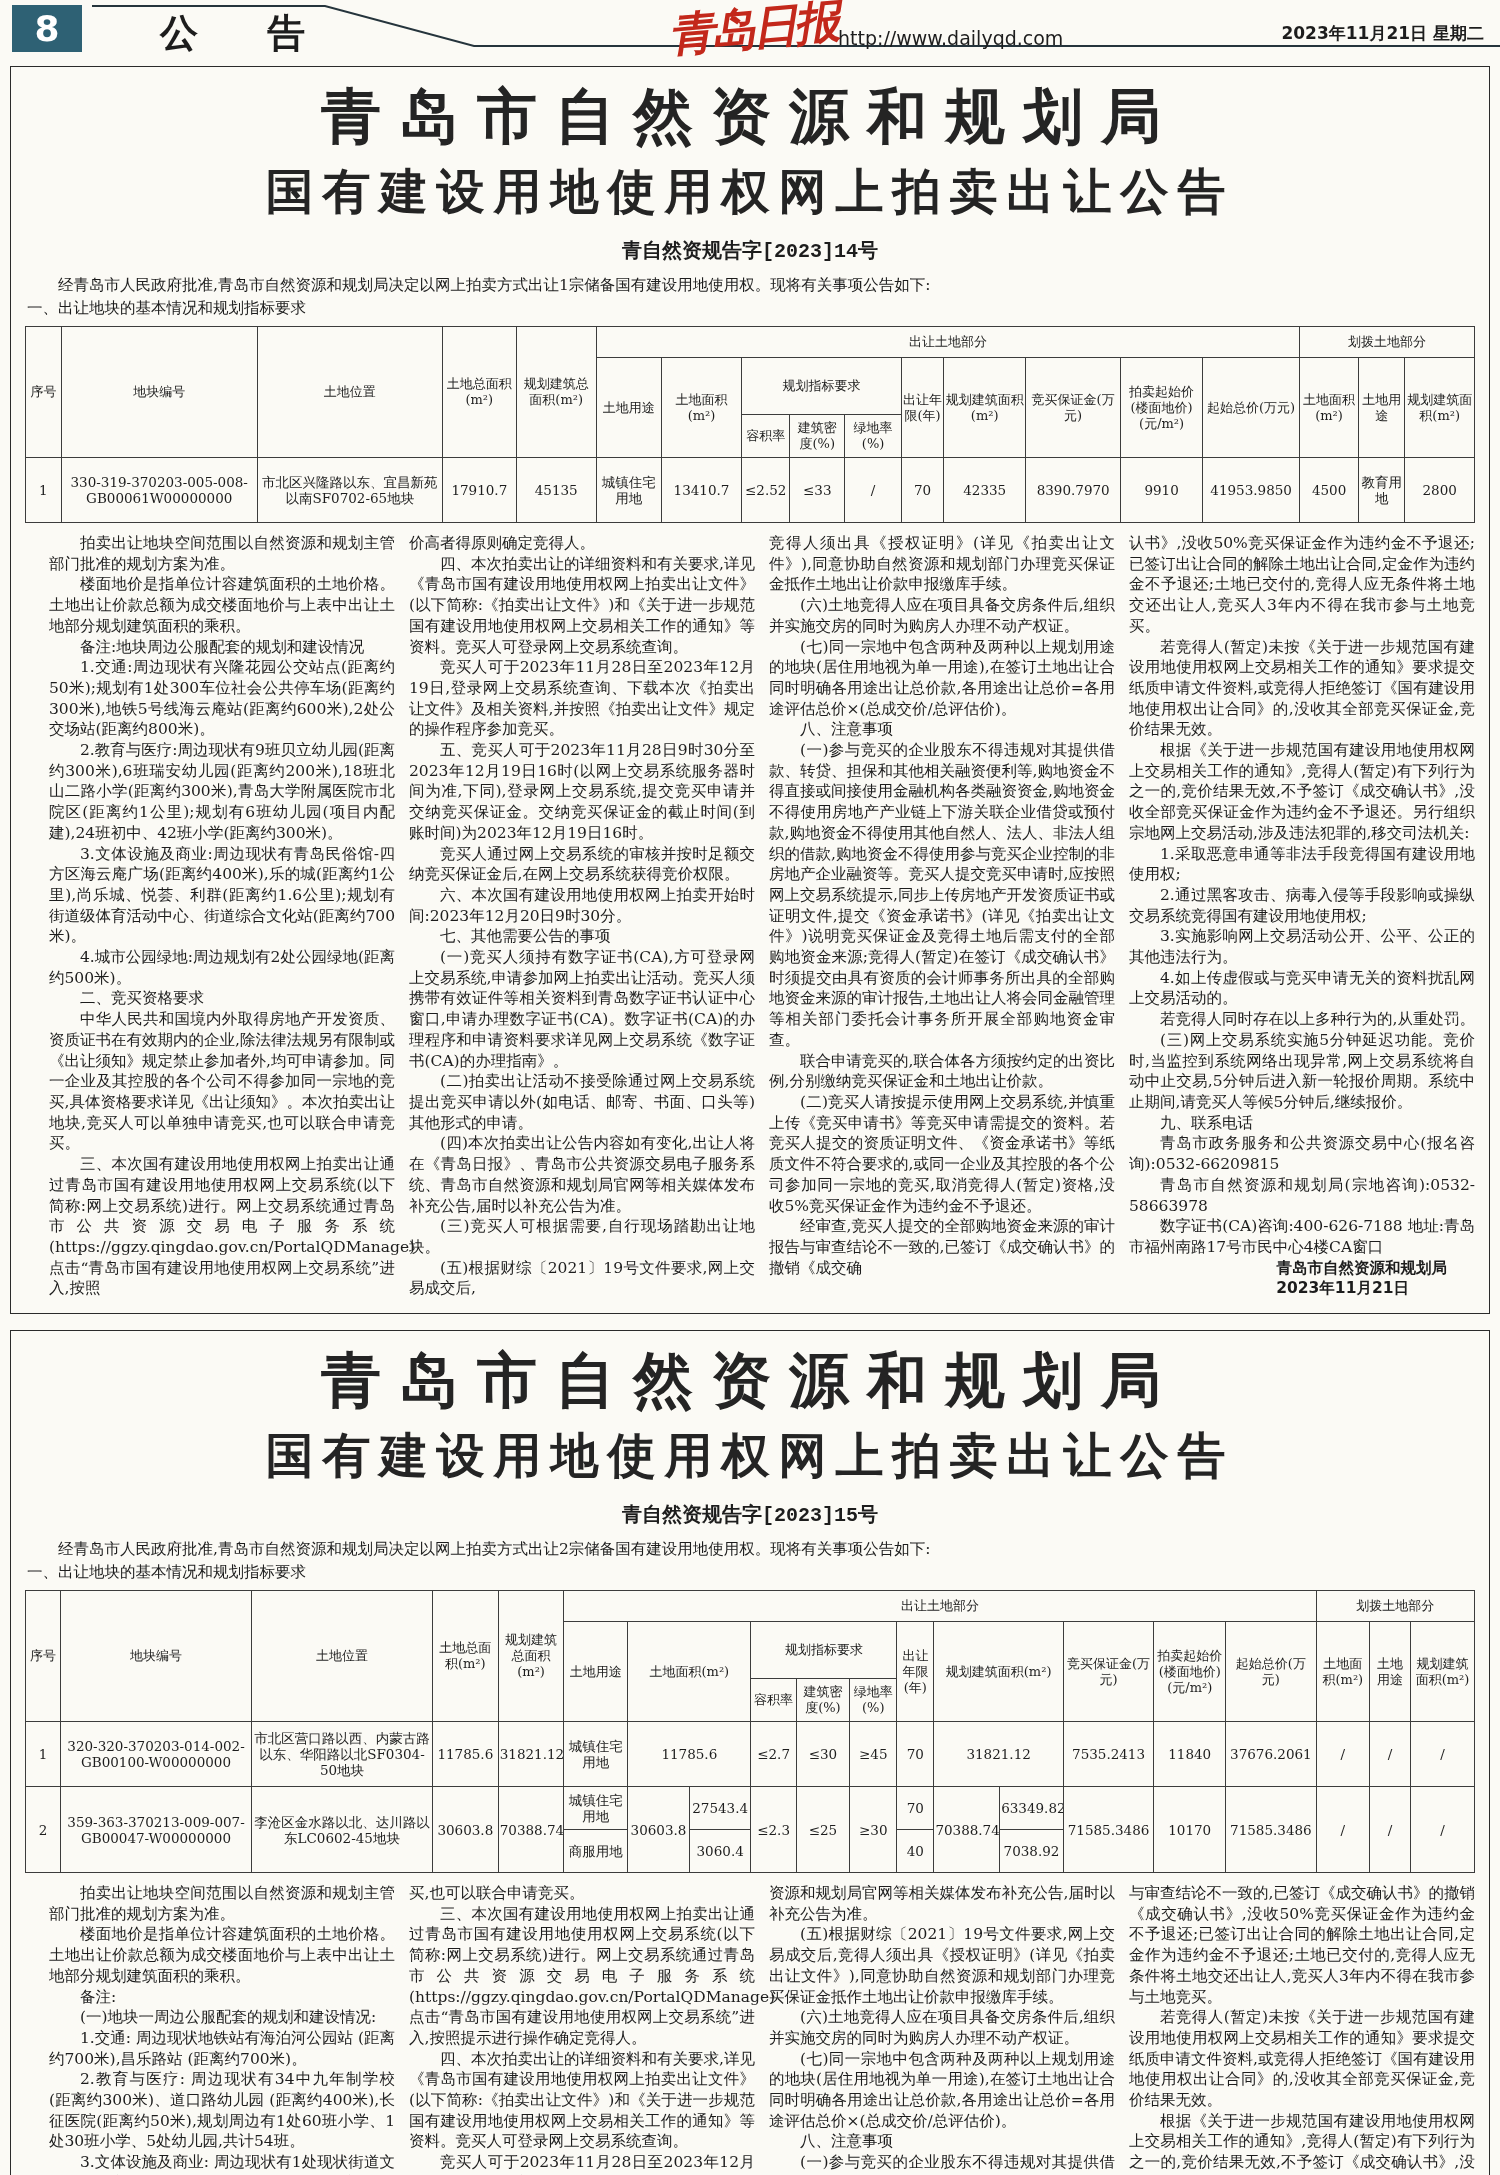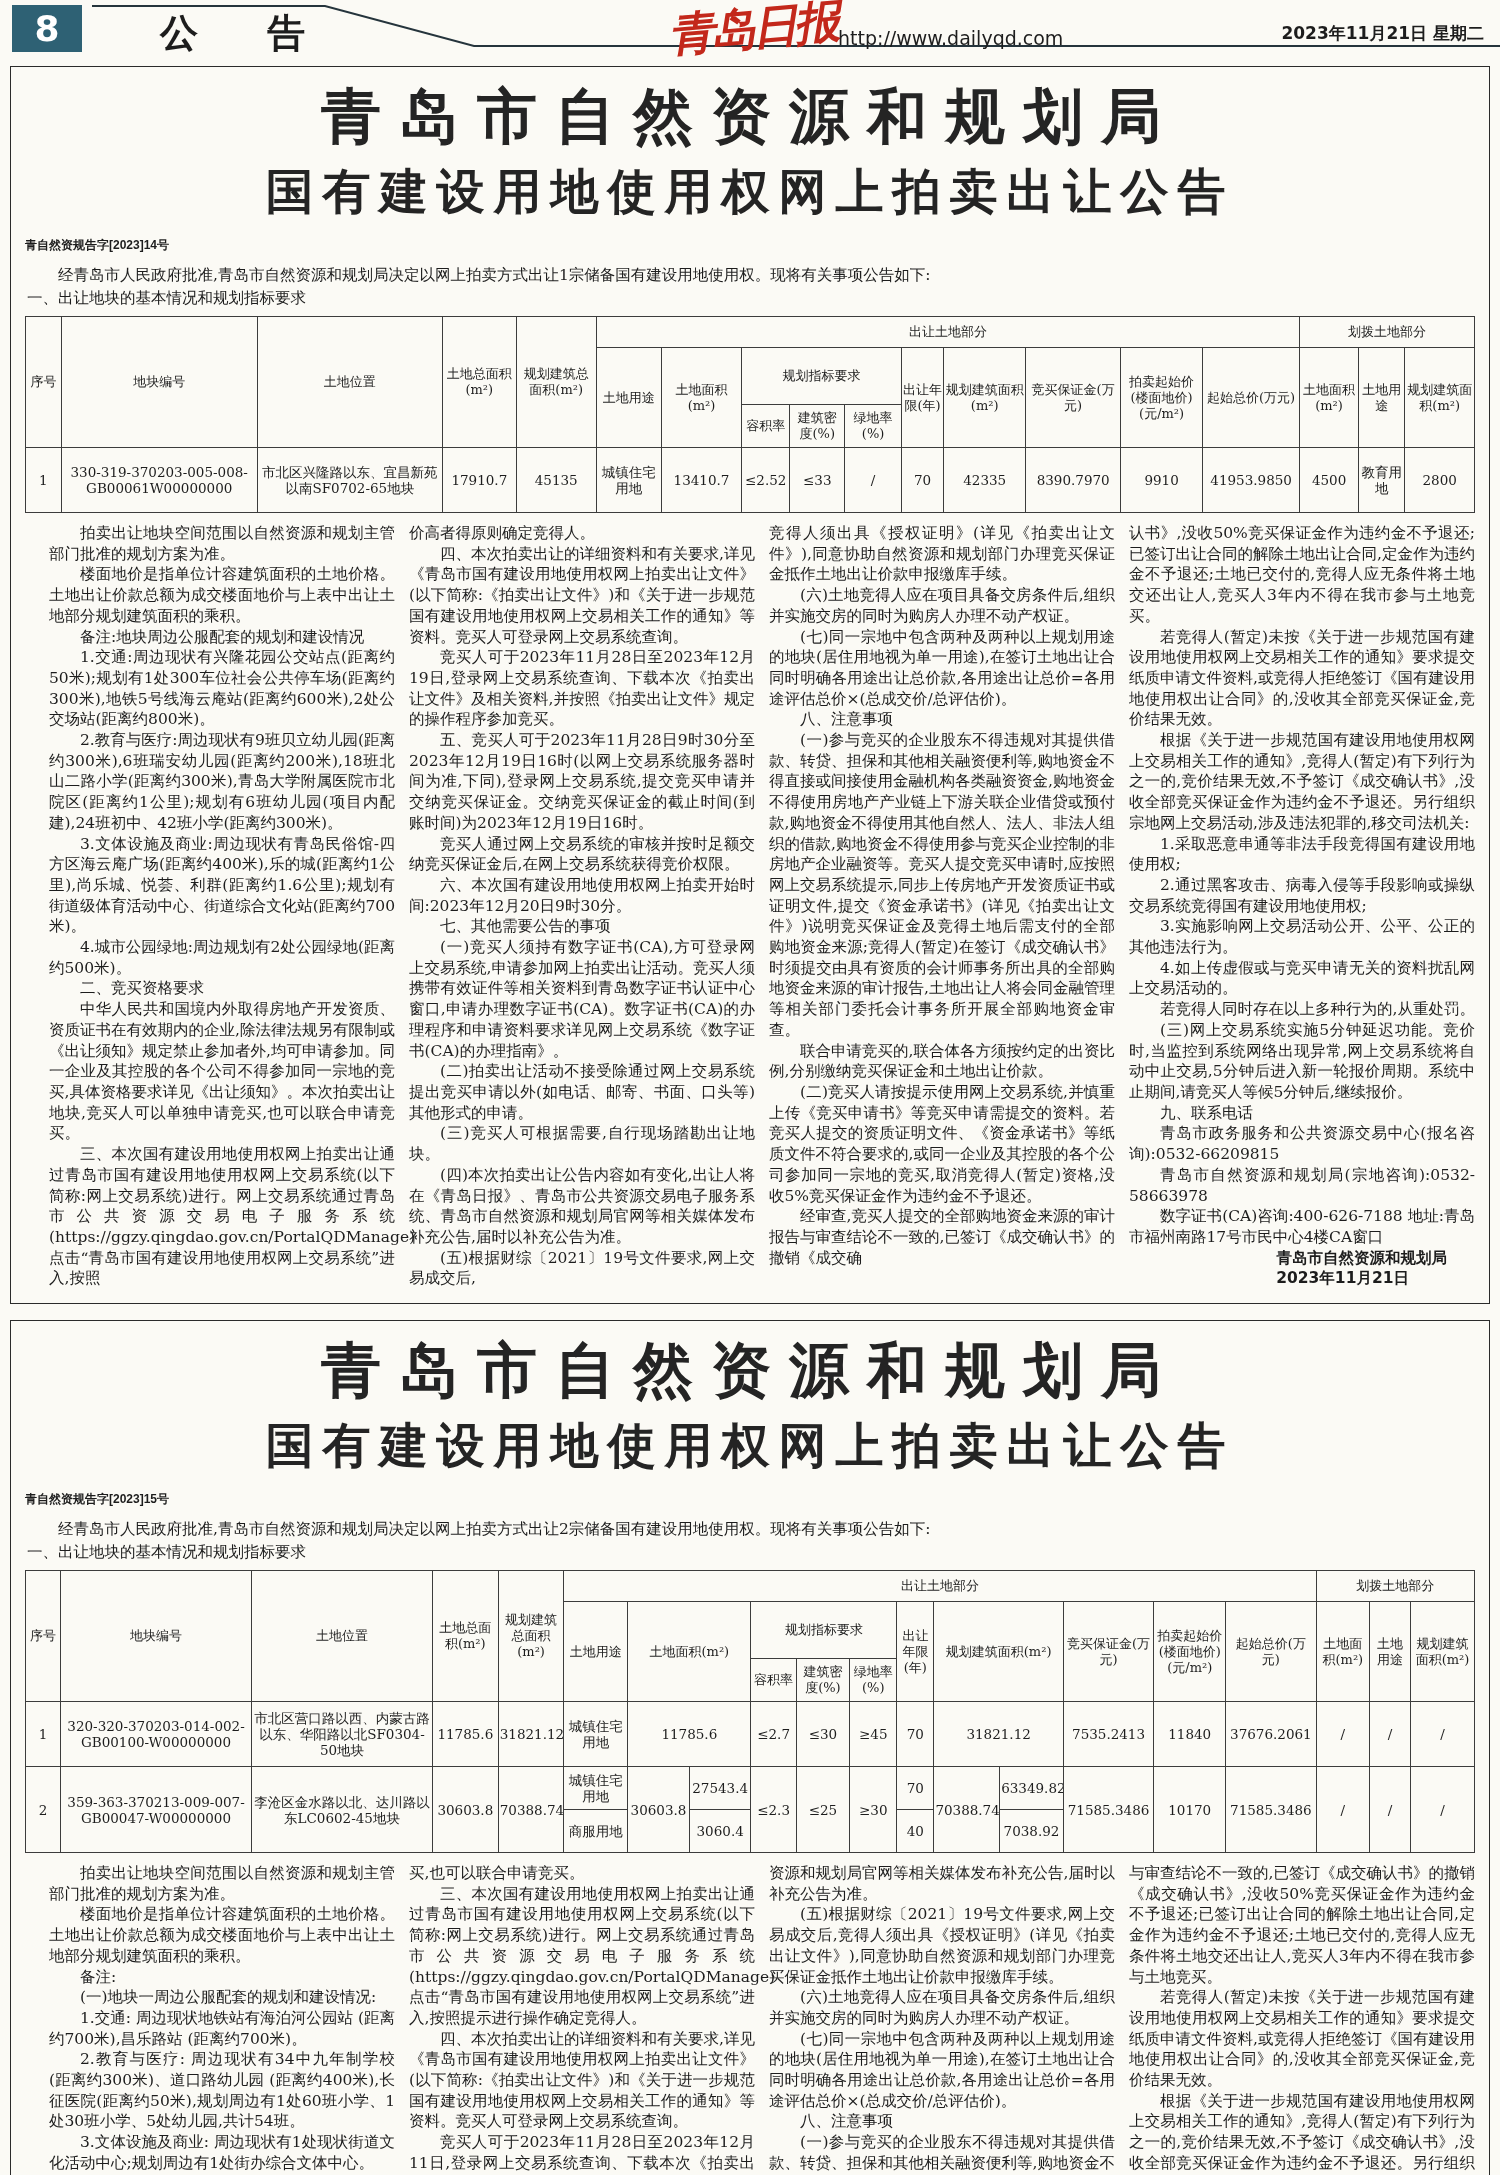--- a/index.html
+++ b/index.html
@@ -27,22 +27,22 @@
   .site-url { position:absolute; left:838px; top:27px; font-size:19px;
     font-family:"DejaVu Sans","Liberation Sans",sans-serif; }
   .pg-date { position:absolute; right:16px; top:22px; font-size:17px; font-weight:600;
     font-family:"DejaVu Sans","Liberation Sans",sans-serif; }
   
   .notice { border:1px solid #2b2b2b; margin:8px 10px 16px; padding:12px 14px 14px; }
   .n-title { text-align:center; font-family:"DejaVu Sans","Liberation Sans",sans-serif;
     font-weight:bold; color:#242424; }
   .n-title .t1 { font-size:60px; line-height:74px; letter-spacing:18px; }
   .n-title .t2 { font-size:48px; line-height:76px; letter-spacing:9px; }
-  .doc-no { font-size:12px; font-weight:bold; margin:8px 0 10px;
-    font-family:Liberation Sans, sans-serif; }
+  .doc-no { text-align:center; font-size:20px; font-weight:bold; margin:8px 0 10px;
+    font-family:Liberation Mono, monospace; }
   .intro { font-size:15.5px; line-height:23px; text-indent:2em; margin:0 2px; text-align:justify; }
   .sec-head { font-size:15.5px; line-height:23px; margin:0 2px 6px; }
   
   table { border-collapse:collapse; width:100%; table-layout:fixed; margin:2px 0 10px; }
   th,td { border:1px solid #3c3c3c; font-weight:normal; font-size:13px; line-height:16px;
     text-align:center; vertical-align:middle; padding:2px 1px; overflow:hidden;
     font-family:"DejaVu Serif","Liberation Serif",serif; }
   thead tr.h1 th { height:26px; }
   thead tr.h2 th { height:52px; }
   thead tr.h3 th { height:38px; }
@@ -173,22 +173,22 @@
     <div class="bcol">
         <p class="para flush">价高者得原则确定竞得人。</p>
         <p class="para ind">四、本次拍卖出让的详细资料和有关要求,详见《青岛市国有建设用地使用权网上拍卖出让文件》(以下简称:《拍卖出让文件》)和《关于进一步规范国有建设用地使用权网上交易相关工作的通知》等资料。竞买人可登录网上交易系统查询。</p>
         <p class="para ind">竞买人可于2023年11月28日至2023年12月19日,登录网上交易系统查询、下载本次《拍卖出让文件》及相关资料,并按照《拍卖出让文件》规定的操作程序参加竞买。</p>
         <p class="para ind">五、竞买人可于2023年11月28日9时30分至2023年12月19日16时(以网上交易系统服务器时间为准,下同),登录网上交易系统,提交竞买申请并交纳竞买保证金。交纳竞买保证金的截止时间(到账时间)为2023年12月19日16时。</p>
         <p class="para ind">竞买人通过网上交易系统的审核并按时足额交纳竞买保证金后,在网上交易系统获得竞价权限。</p>
         <p class="para ind">六、本次国有建设用地使用权网上拍卖开始时间:2023年12月20日9时30分。</p>
         <p class="para ind">七、其他需要公告的事项</p>
         <p class="para ind">(一)竞买人须持有数字证书(CA),方可登录网上交易系统,申请参加网上拍卖出让活动。竞买人须携带有效证件等相关资料到青岛数字证书认证中心窗口,申请办理数字证书(CA)。数字证书(CA)的办理程序和申请资料要求详见网上交易系统《数字证书(CA)的办理指南》。</p>
         <p class="para ind">(二)拍卖出让活动不接受除通过网上交易系统提出竞买申请以外(如电话、邮寄、书面、口头等)其他形式的申请。</p>
+        <p class="para ind">(四)本次拍卖出让公告内容如有变化,出让人将在《青岛日报》、青岛市公共资源交易电子服务系统、青岛市自然资源和规划局官网等相关媒体发布补充公告,届时以补充公告为准。</p>
         <p class="para ind">(三)竞买人可根据需要,自行现场踏勘出让地块。</p>
-        <p class="para ind">(四)本次拍卖出让公告内容如有变化,出让人将在《青岛日报》、青岛市公共资源交易电子服务系统、青岛市自然资源和规划局官网等相关媒体发布补充公告,届时以补充公告为准。</p>
         <p class="para ind">(五)根据财综〔2021〕19号文件要求,网上交易成交后,</p>
       </div>
     <div class="bcol">
         <p class="para flush">竞得人须出具《授权证明》(详见《拍卖出让文件》),同意协助自然资源和规划部门办理竞买保证金抵作土地出让价款申报缴库手续。</p>
         <p class="para ind">(六)土地竞得人应在项目具备交房条件后,组织并实施交房的同时为购房人办理不动产权证。</p>
         <p class="para ind">(七)同一宗地中包含两种及两种以上规划用途的地块(居住用地视为单一用途),在签订土地出让合同时明确各用途出让总价款,各用途出让总价=各用途评估总价×(总成交价/总评估价)。</p>
         <p class="para ind">八、注意事项</p>
         <p class="para ind">(一)参与竞买的企业股东不得违规对其提供借款、转贷、担保和其他相关融资便利等,购地资金不得直接或间接使用金融机构各类融资资金,购地资金不得使用房地产产业链上下游关联企业借贷或预付款,购地资金不得使用其他自然人、法人、非法人组织的借款,购地资金不得使用参与竞买企业控制的非房地产企业融资等。竞买人提交竞买申请时,应按照网上交易系统提示,同步上传房地产开发资质证书或证明文件,提交《资金承诺书》(详见《拍卖出让文件》)说明竞买保证金及竞得土地后需支付的全部购地资金来源;竞得人(暂定)在签订《成交确认书》时须提交由具有资质的会计师事务所出具的全部购地资金来源的审计报告,土地出让人将会同金融管理等相关部门委托会计事务所开展全部购地资金审查。</p>
         <p class="para ind">联合申请竞买的,联合体各方须按约定的出资比例,分别缴纳竞买保证金和土地出让价款。</p>
         <p class="para ind">(二)竞买人请按提示使用网上交易系统,并慎重上传《竞买申请书》等竞买申请需提交的资料。若竞买人提交的资质证明文件、《资金承诺书》等纸质文件不符合要求的,或同一企业及其控股的各个公司参加同一宗地的竞买,取消竞得人(暂定)资格,没收5%竞买保证金作为违约金不予退还。</p>

